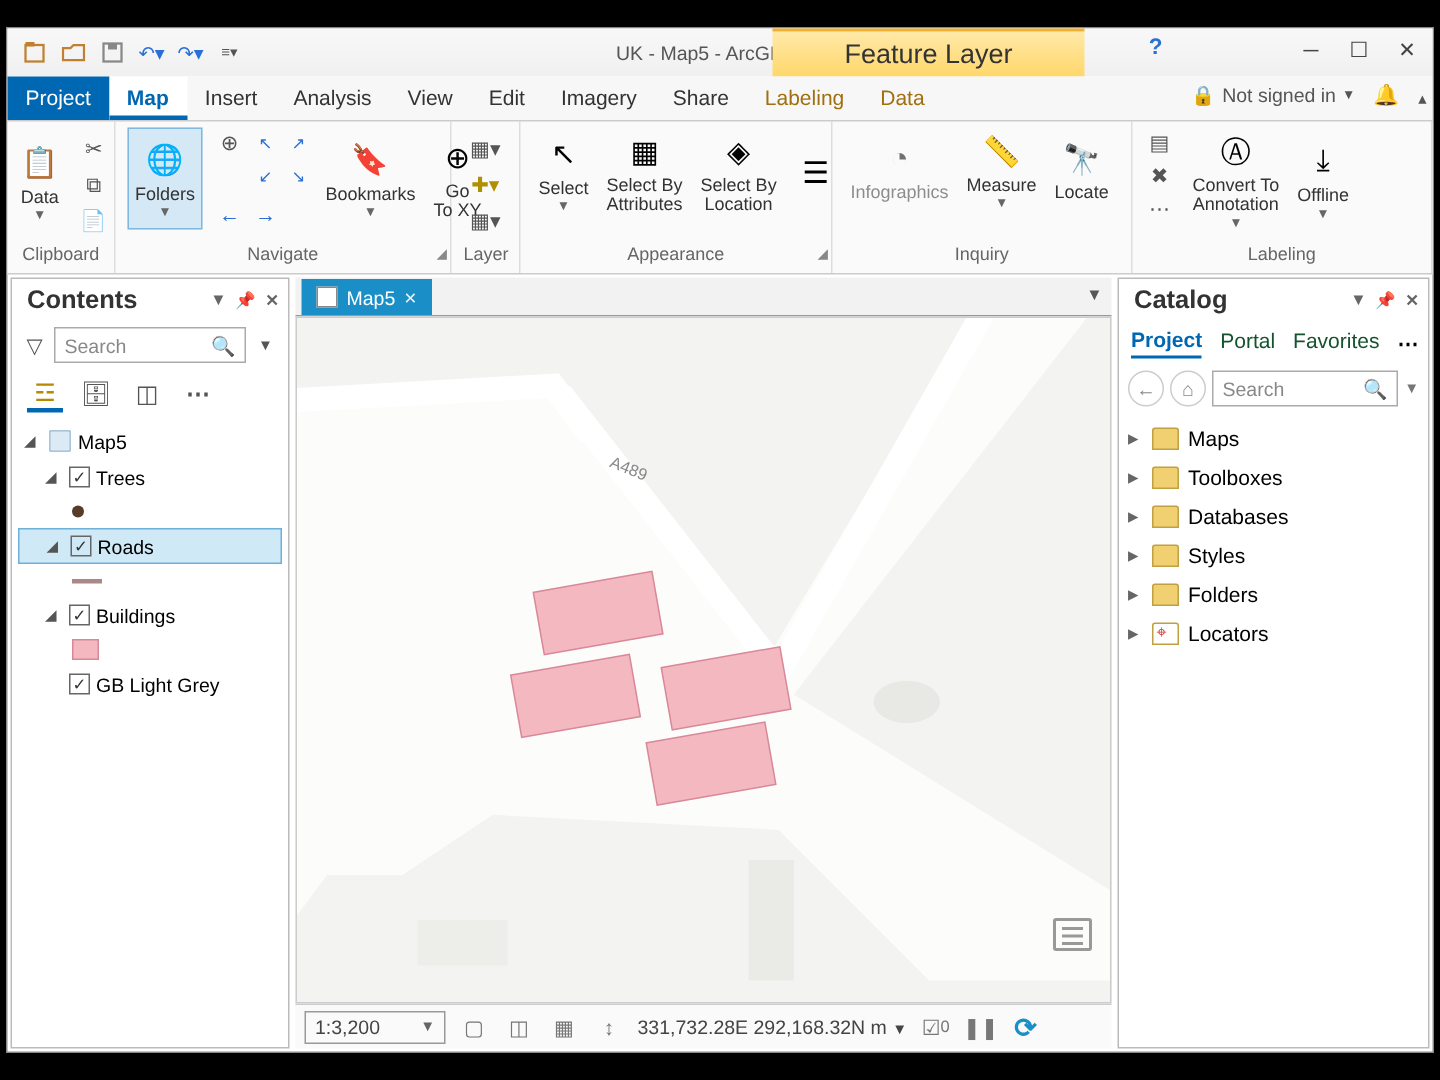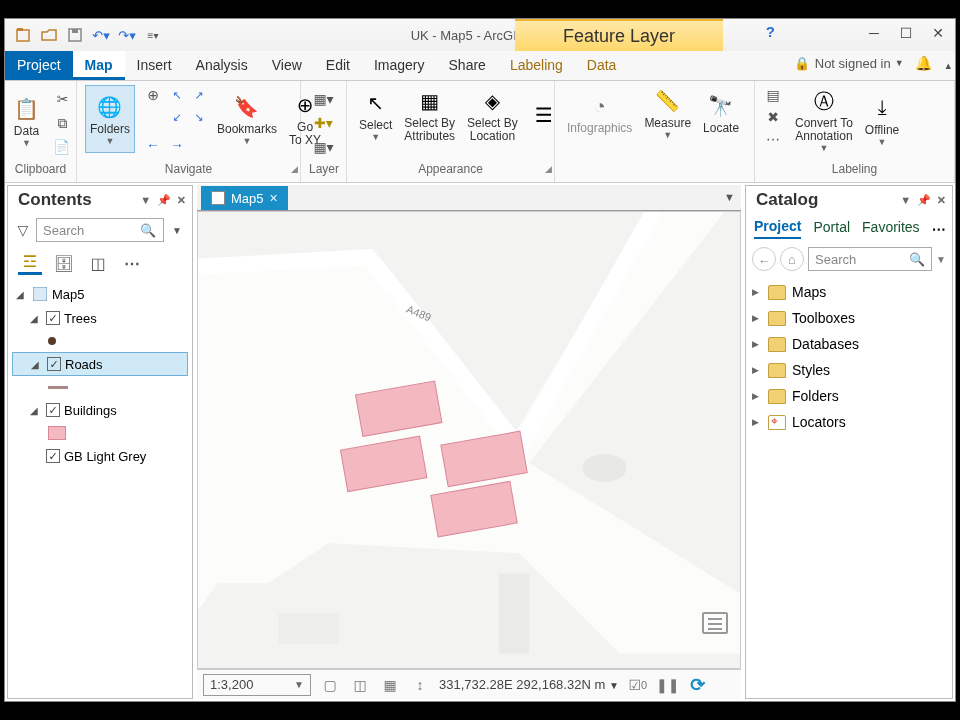--- a/index.html
+++ b/index.html
@@ -75,21 +75,21 @@
   .viewtab { background: #1a8fc7; color: #fff; height: 24px; display: flex; align-items: center; padding: 0 10px; font-size: 13px; gap: 6px; margin-left: 4px; }
   .viewtab .vico { width: 14px; height: 14px; background: #fff; border: 1px solid #888; }
   .viewtab .close { color: #eaf4fa; font-size: 14px; cursor: pointer; }
   .viewtabs .dd { position: absolute; right: 6px; top: 6px; font-size: 11px; color: #555; cursor: pointer; }
   .mapcanvas { flex: 1; position: relative; background: #f3f3f1; border: 1px solid #ccc; overflow: hidden; }
   .mapcanvas svg { position: absolute; inset: 0; }
   .road-label { position: absolute; font-size: 11px; color: #888; transform: rotate(22deg); left: 208px; top: 95px; }
   .logo-ico { position: absolute; right: 12px; bottom: 34px; width: 26px; height: 22px; border: 2px solid #999; border-radius: 2px; }
   .logo-ico::before { content: ""; position: absolute; left: 4px; right: 4px; height: 2px; top: 4px; background: #999; box-shadow: 0 5px 0 #999, 0 10px 0 #999; }
   .statusbar { height: 30px; border-top: 1px solid #ccc; display: flex; align-items: center; padding: 0 6px; gap: 8px; font-size: 13px; color: #444; background: #fafafa; }
-  .scale { border: 1px solid #999; height: 22px; width: 108px; padding: 0 6px; display: flex; align-items: center; justify-content: space-between; }
+  .scale { border: 1px solid #999; height: 22px; width: 94px; padding: 0 6px; display: flex; align-items: center; justify-content: space-between; }
   .scale .dd { font-size: 10px; color: #666; }
   .sb-ico { width: 22px; height: 22px; display: flex; align-items: center; justify-content: center; color: #777; cursor: pointer; font-size: 14px; }
   .coords { color: #444; }
   .pause { font-size: 14px; }
   .refresh-ico { color: #1a8fc7; font-weight: bold; font-size: 18px; }
 
   
   .catalog { width: 208px; border: 1px solid #bbb; margin: 2px; display: flex; flex-direction: column; font-size: 14px; }
   .cat-tabs { display: flex; gap: 12px; padding: 4px 8px; font-size: 14px; align-items: center; }
   .cat-tabs .ctab { cursor: pointer; color: #14532d; padding-bottom: 3px; }
@@ -259,20 +259,21 @@
         <div class="rbtn-col">
           <div class="ico">📏</div>
           <div class="lbl">Measure</div>
           <div style="font-size:9px;color:#666">▼</div>
         </div>
         <div class="rbtn-col">
           <div class="ico">🔭</div>
           <div class="lbl">Locate</div>
         </div>
       </div>
+      <div class="rgroup-label">Inquiry</div>
     </div>
 
     <div class="rgroup" style="flex:1">
       <div class="rrow">
         <div style="display:flex;flex-direction:column;gap:2px;margin-right:4px">
           <div class="small-ico">▤</div>
           <div class="small-ico">✖</div>
           <div class="small-ico">⋯</div>
         </div>
         <div class="rbtn-col">

